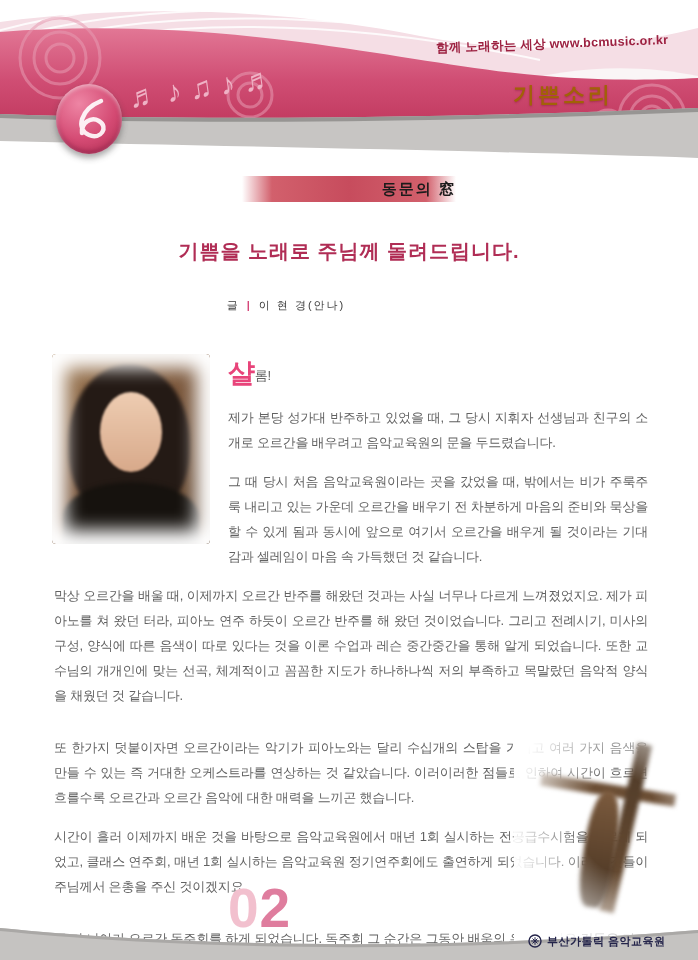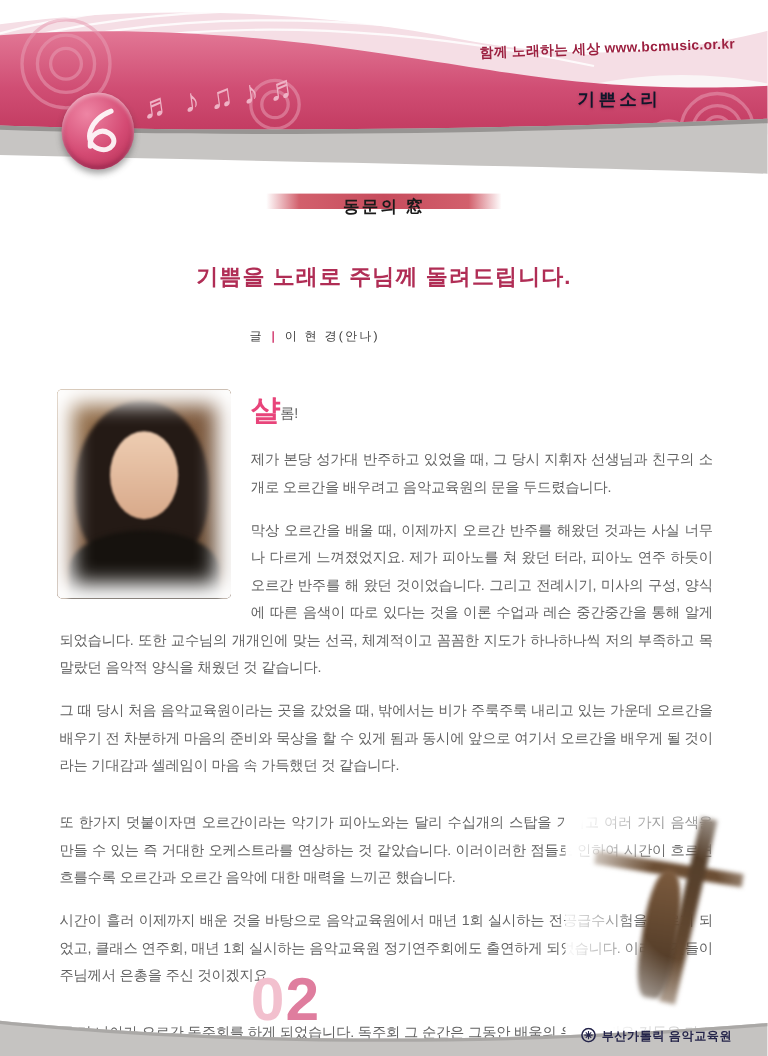--- a/index.html
+++ b/index.html
@@ -11,34 +11,34 @@
   }
   
   .header-svg { position:absolute; left:0; top:0; }
   .tagline {
     position:absolute; left:436px; top:36px; width:230px;
     color:#9c2040; font-size:12.5px; font-weight:bold; letter-spacing:0.3px;
     transform:rotate(-2deg); white-space:nowrap;
   }
   .masthead {
     position:absolute; left:498px; top:80px; width:130px; text-align:center;
-    color:#0f172a; font-size:16px; font-weight:bold; letter-spacing:3px;
+    color:#a16207; font-size:22px; font-weight:bold; letter-spacing:3px;
     text-shadow:0 1px 2px rgba(140,30,70,.55);
   }
   .logo-badge {
     position:absolute; left:56px; top:84px; width:66px; height:70px;
     border-radius:50%;
     background:radial-gradient(circle at 35% 28%, #ee85a4, #d44a73 55%, #b53257 92%);
     box-shadow:0 4px 6px rgba(60,60,60,.45), inset 0 2px 4px rgba(255,255,255,.55), inset 0 -3px 5px rgba(120,20,60,.5);
   }
   .logo-badge svg { position:absolute; left:9px; top:11px; }
   
   .section-badge {
     position:absolute; left:50%; transform:translateX(-50%); top:176px;
-    width:214px; height:14px; line-height:26px; text-align:center;
+    width:214px; height:26px; line-height:26px; text-align:right;
     color:#1b1b1b; font-size:15px; font-weight:bold; letter-spacing:2px;
     background:linear-gradient(90deg, rgba(229,162,168,0) 0%, #d2606c 14%, #c74c5d 50%, #d2606c 86%, rgba(229,162,168,0) 100%);
   }
   
   .article-title {
     position:absolute; left:0; top:238px; width:698px; text-align:center;
     color:#b02d55; font-size:20px; font-weight:bold; letter-spacing:1px;
   }
   .byline {
     position:absolute; left:0; top:298px; width:572px; text-align:center;
@@ -150,22 +150,22 @@
     <div class="photo">
       <div class="hair"></div>
       <div class="face"></div>
       <div class="torso"></div>
       <div class="vignette"></div>
     </div>
     <p class="greeting">
       <span class="initial">샬</span><span>롬!</span>
     </p>
     <p>제가 본당 성가대 반주하고 있었을 때, 그 당시 지휘자 선생님과 친구의 소개로 오르간을 배우려고 음악교육원의 문을 두드렸습니다.</p>
+    <p>그 때 당시 처음 음악교육원이라는 곳을 갔었을 때, 밖에서는 비가 주룩주룩 내리고 있는 가운데 오르간을 배우기 전 차분하게 마음의 준비와 묵상을 할 수 있게 됨과 동시에 앞으로 여기서 오르간을 배우게 될 것이라는 기대감과 셀레임이 마음 속 가득했던 것 같습니다.</p>
     <p>막상 오르간을 배울 때, 이제까지 오르간 반주를 해왔던 것과는 사실 너무나 다르게 느껴졌었지요. 제가 피아노를 쳐 왔던 터라, 피아노 연주 하듯이 오르간 반주를 해 왔던 것이었습니다. 그리고 전례시기, 미사의 구성, 양식에 따른 음색이 따로 있다는 것을 이론 수업과 레슨 중간중간을 통해 알게 되었습니다. 또한 교수님의 개개인에 맞는 선곡, 체계적이고 꼼꼼한 지도가 하나하나씩 저의 부족하고 목말랐던 음악적 양식을 채웠던 것 같습니다.</p>
-    <p>그 때 당시 처음 음악교육원이라는 곳을 갔었을 때, 밖에서는 비가 주룩주룩 내리고 있는 가운데 오르간을 배우기 전 차분하게 마음의 준비와 묵상을 할 수 있게 됨과 동시에 앞으로 여기서 오르간을 배우게 될 것이라는 기대감과 셀레임이 마음 속 가득했던 것 같습니다.</p>
     <p class="gap">또 한가지 덧붙이자면 오르간이라는 악기가 피아노와는 달리 수십개의 스탑을 가지고 여러 가지 음색을 만들 수 있는 즉 거대한 오케스트라를 연상하는 것 같았습니다. 이러이러한 점들로 인하여 시간이 흐르면 흐를수록 오르간과 오르간 음악에 대한 매력을 느끼곤 했습니다.</p>
     <p>시간이 흘러 이제까지 배운 것을 바탕으로 음악교육원에서 매년 1회 실시하는 전공급수시험을 치르게 되었고, 클래스 연주회, 매년 1회 실시하는 음악교육원 정기연주회에도 출연하게 되었습니다. 이러한 것들이 주님께서 은총을 주신 것이겠지요.</p>
     <p class="gap">좀 더 나아가 오르간 독주회를 하게 되었습니다. 독주회 그 순간은 그동안 배움의 은총을 받은 것들을 다소 부족하지만 오롯이 주님께 정성껏 겸손되이 봉헌을 하는 시간이었습니다. 독주회가 끝나고 주님께 감사의 기도를 드렸습니다.</p>
     <p>그러한 저에게, 음악교육원이라는 곳에서 오르간을 배울 수 있다는 것은, 주님의 은총을 받고 있는 것이라는 생각을 하곤 합니다.</p>
 
   </div>
 
   <div class="crucifix">
     <div class="cross-h"></div>
     <div class="cross-v"></div>

